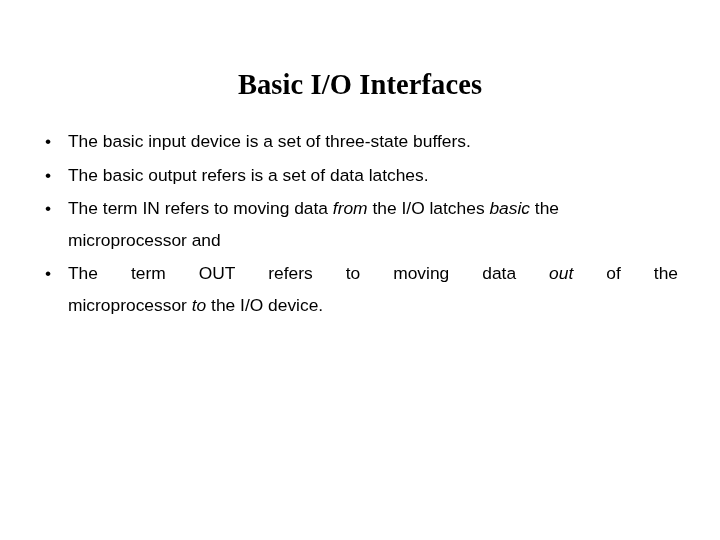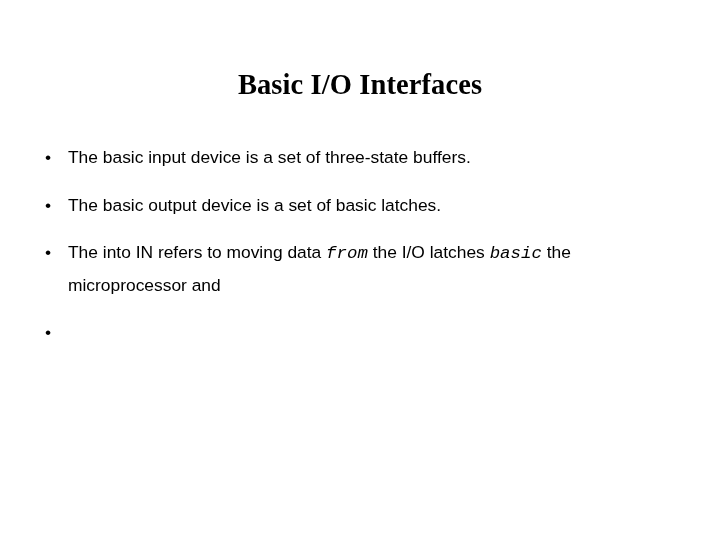--- a/index.html
+++ b/index.html
@@ -62,67 +62,67 @@
     left: 7px;
     top: 0;
     width: 14px;
     font-size: 17.4px;
     line-height: 31.5px;
     text-align: left;
   }
 
   .bullet-text {
     display: block;
-    margin-top: 16px;
   }
 
   
   .bullet-item.justified .bullet-text {
     text-align: justify;
     text-align-last: left;
   }
   .bullet-item.justified .bullet-text > .line-a {
     display: block;
     text-align: justify;
     text-align-last: justify;
   }
   .bullet-item.justified .bullet-text > .line-b {
     display: block;
     text-align: left;
   }
 
   em.emph {
     font-style: italic;
-    font-family: Liberation Mono, monospace;
   }
 </style>
 </head>
 <body>
 
 <div class="slide">
 
   <h1 class="slide-title">Basic I/O Interfaces</h1>
 
   <ul class="body-list">
 
     <li class="bullet-item">
       <span class="bullet-marker">•</span>
       <span class="bullet-text">The basic input device is a set of three-state buffers.</span>
     </li>
 
     <li class="bullet-item">
       <span class="bullet-marker">•</span>
-      <span class="bullet-text">The basic output device is a set of basic latches.</span>
+      <span class="bullet-text">The basic output refers is a set of data latches.</span>
     </li>
 
     <li class="bullet-item">
       <span class="bullet-marker">•</span>
-      <span class="bullet-text"><span>The into IN refers to moving data </span><em class="emph">from</em><span> the I/O latches </span><em class="emph">basic</em><span> the microprocessor and</span></span>
+      <span class="bullet-text"><span>The term IN refers to moving data </span><em class="emph">from</em><span> the I/O latches </span><em class="emph">basic</em><span> the microprocessor and</span></span>
     </li>
 
     <li class="bullet-item justified">
       <span class="bullet-marker">•</span>
       <span class="bullet-text">
+          <span class="line-a"><span>The term OUT refers to moving data </span><em class="emph">out</em><span> of the</span></span>
+          <span class="line-b"><span>microprocessor </span><em class="emph">to</em><span> the I/O device.</span></span>
         </span>
     </li>
 
   </ul>
 </div>
 
 </body></html>

